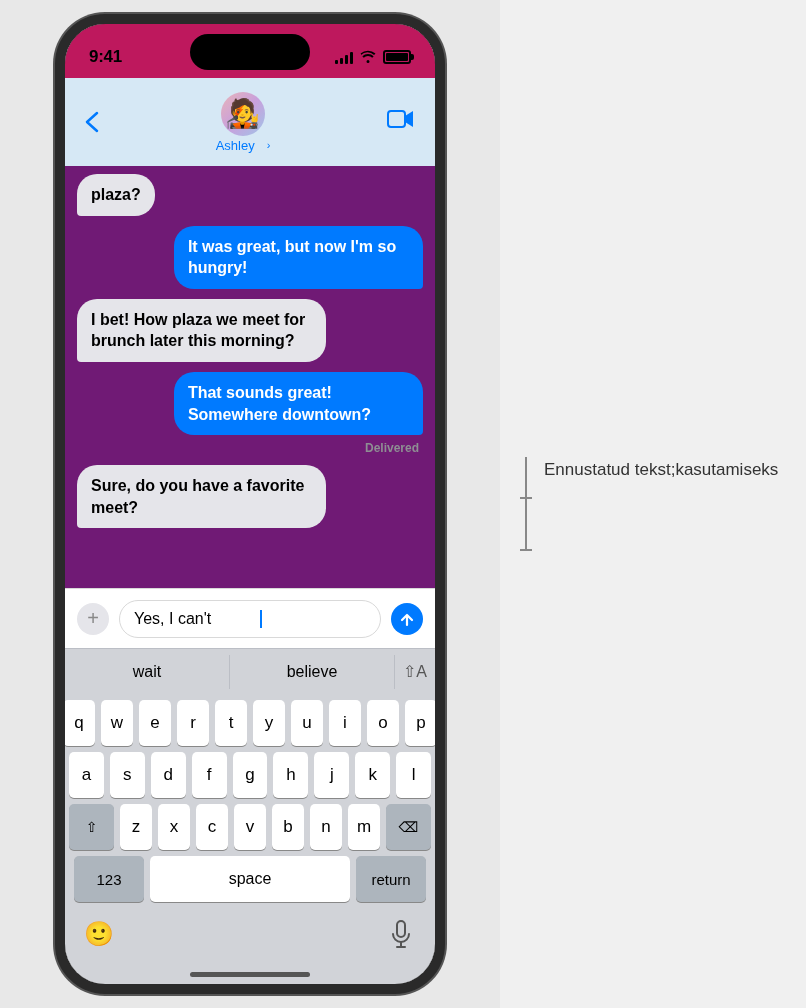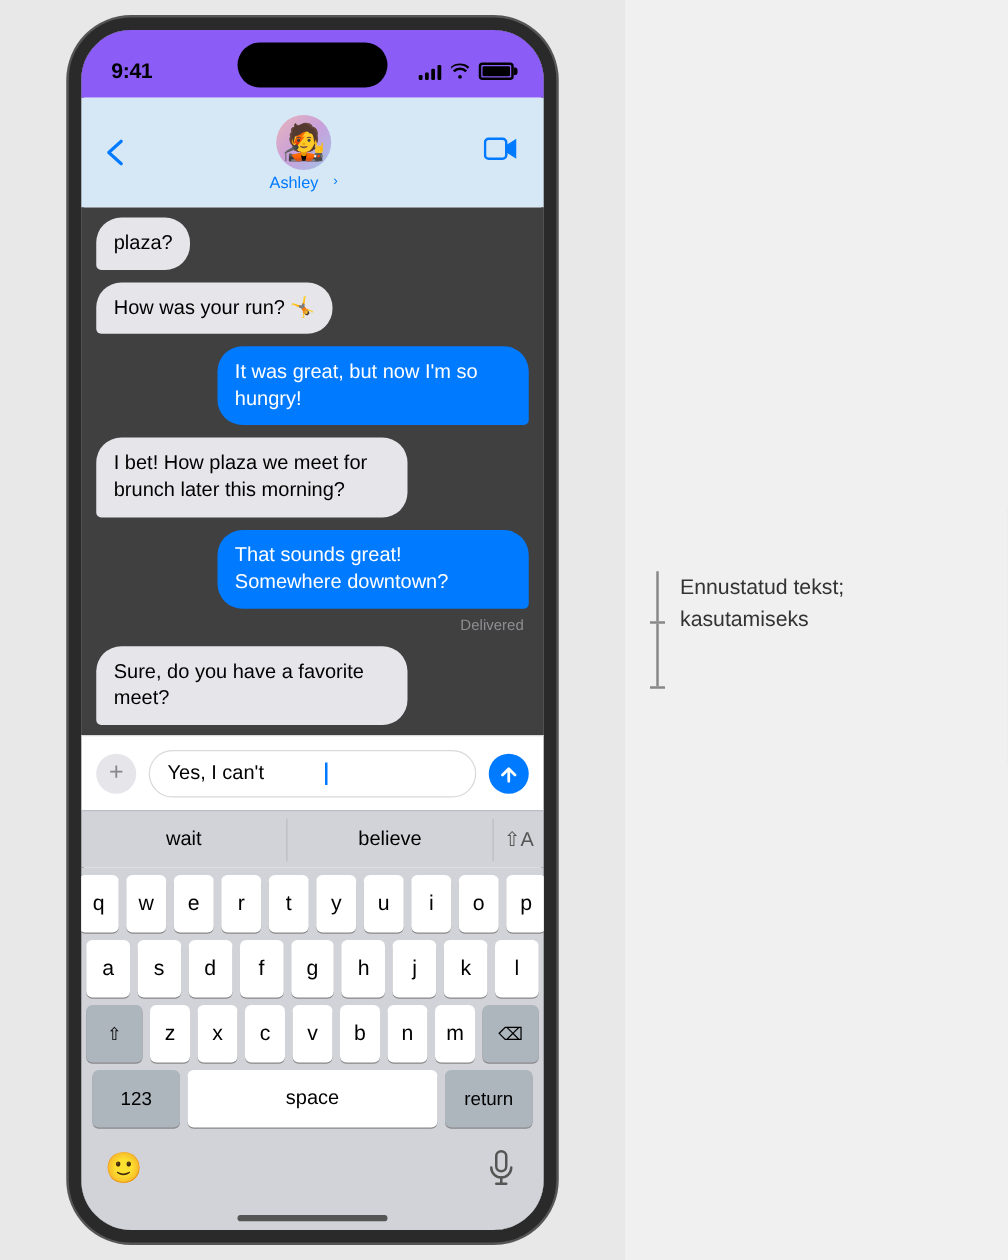--- a/index.html
+++ b/index.html
@@ -33,21 +33,21 @@
       box-shadow: 0 0 0 2px #555, inset 0 0 0 2px #1a1a1a;
       overflow: hidden;
       position: relative;
       display: flex;
       flex-direction: column;
     }
 
     
     .status-bar {
       height: 54px;
-      background: #8b5cf6;
+      background: #be185d;
       display: flex;
       align-items: center;
       justify-content: space-between;
       padding: 12px 24px 0;
       position: relative;
       flex-shrink: 0;
     }
     .status-time {
       font-size: 17px;
       font-weight: 600;
@@ -160,26 +160,27 @@
       color: #007aff;
     }
     .video-btn {
       color: #007aff;
       font-size: 22px;
     }
 
     
     .messages-area {
       flex: 1;
-      background: #404040;
+      background: #701a75;
       overflow: hidden;
       padding: 8px 12px;
       display: flex;
       flex-direction: column;
       gap: 10px;
+      font-weight: bold;
     }
 
     .msg-row {
       display: flex;
       align-items: flex-end;
     }
     .msg-row.received {
       justify-content: flex-start;
     }
     .msg-row.sent {
@@ -393,21 +394,21 @@
       padding: 20px;
       position: relative;
     }
     .annotation-box {
       display: flex;
       align-items: flex-start;
       gap: 12px;
     }
     .annotation-bracket {
       display: flex;
-      flex-direction: column;
+      flex-direction: row;
       align-items: flex-start;
     }
     .annotation-text {
       font-size: 17px;
       color: #333;
       line-height: 1.5;
       font-family: -apple-system, sans-serif;
     }
   </style>
 </head>
@@ -459,23 +460,20 @@
           </svg>
       </div>
     </div>
 
     <div class="messages-area">
 
       <div class="msg-row received">
         <div class="bubble received">plaza?</div>
       </div>
 
-      <div class="msg-row received">
-        <div class="bubble received">How was your run? 🤸</div>
-      </div>
 
       <div class="msg-row sent">
         <div class="bubble sent">It was great, but now I'm so hungry!</div>
       </div>
 
       <div class="msg-row received">
         <div class="bubble received">I bet! How plaza we meet for brunch later this morning?</div>
       </div>
 
       <div class="msg-row sent">

